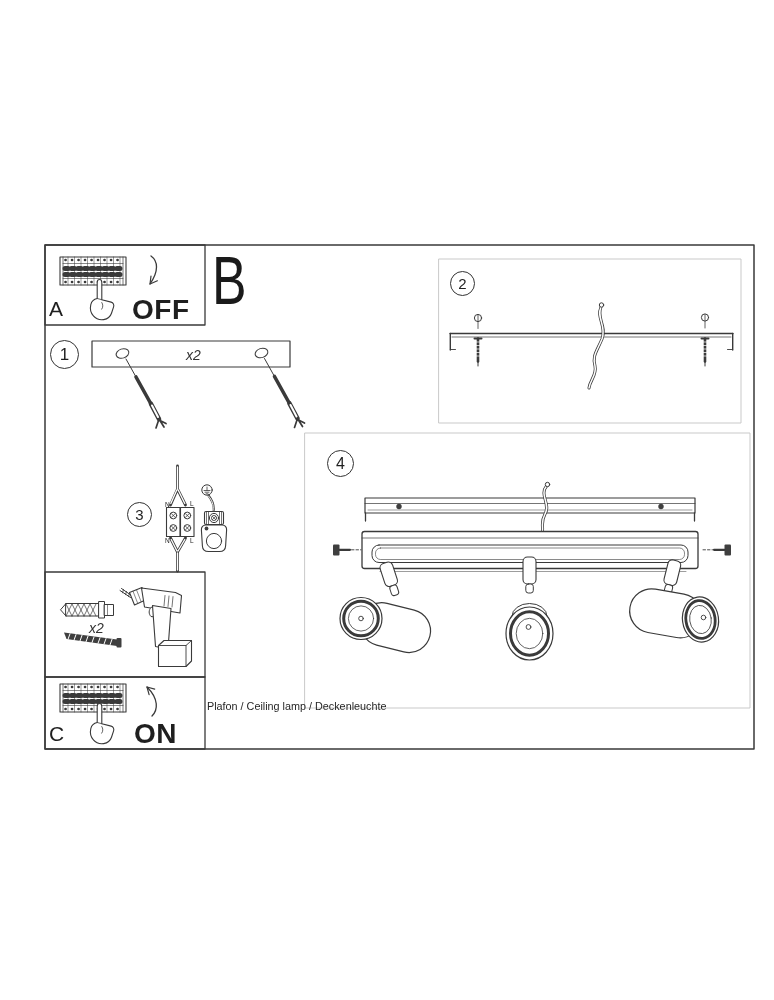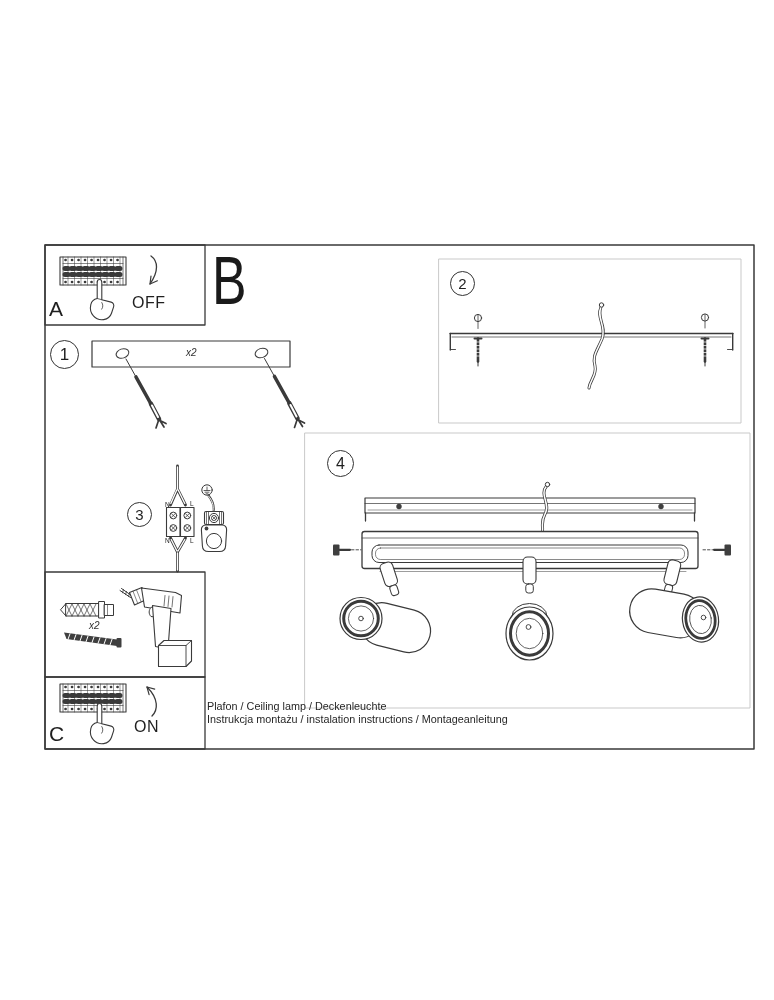--- a/index.html
+++ b/index.html
@@ -8,22 +8,22 @@
   #draw{position:absolute;left:0;top:0;}
   svg path, svg rect, svg circle, svg ellipse, svg line{stroke:#3a3a3a;fill:none;stroke-linecap:round;stroke-linejoin:round;}
   .wf{fill:#ffffff;}
   .df{fill:#3f3f3f;stroke:none;}
   .ws{stroke:#ffffff;}
   .brick{stroke:#c9c9c9;}
   .lbl{position:absolute;color:#1f1f1f;white-space:nowrap;}
   .step-circle{position:absolute;border:1.4px solid #333;border-radius:50%;
                display:flex;align-items:center;justify-content:center;color:#1f1f1f;background:#fff;}
   .letter{font-size:21px;}
-  .switch{font-size:16px;letter-spacing:.5px;}
-  .qty{font-size:10px;font-style:italic;color:#333;}
+  .switch{font-size:28px;letter-spacing:.5px;font-weight:bold;}
+  .qty{font-size:14px;font-style:italic;color:#333;}
   .nl{font-size:6.5px;color:#222;}
   .foot{font-size:10.8px;color:#262626;}
   #b-letter{font-size:69px;line-height:.78;transform:scaleX(.75);transform-origin:left top;color:#1a1a1a;}
 </style>
 </head>
 <body>
 
 <div id="sheet">
 
   <svg id="draw" width="774" height="1000" viewBox="0 0 774 1000">
@@ -283,16 +283,15 @@
   <div class="lbl switch" style="left:134px;top:718px;text-align:right;">ON</div>
 
   <div class="lbl qty" style="left:186px;top:347px;">x2</div>
   <div class="lbl qty" style="left:89px;top:620px;">x2</div>
 
   <div class="lbl nl" style="left:165px;top:501px;">N</div>
   <div class="lbl nl" style="left:190px;top:500px;">L</div>
   <div class="lbl nl" style="left:165px;top:537px;">N</div>
   <div class="lbl nl" style="left:190px;top:537px;">L</div>
 
-  <div class="lbl foot" style="left:207px;top:713px;">Instrukcja montażu / instalation instructions / Montageanleitung</div>
   <div class="lbl foot" style="left:207px;top:700px;text-align:right;">Plafon / Ceiling lamp / Deckenleuchte</div>
 
 </div>
 
 </body></html>

